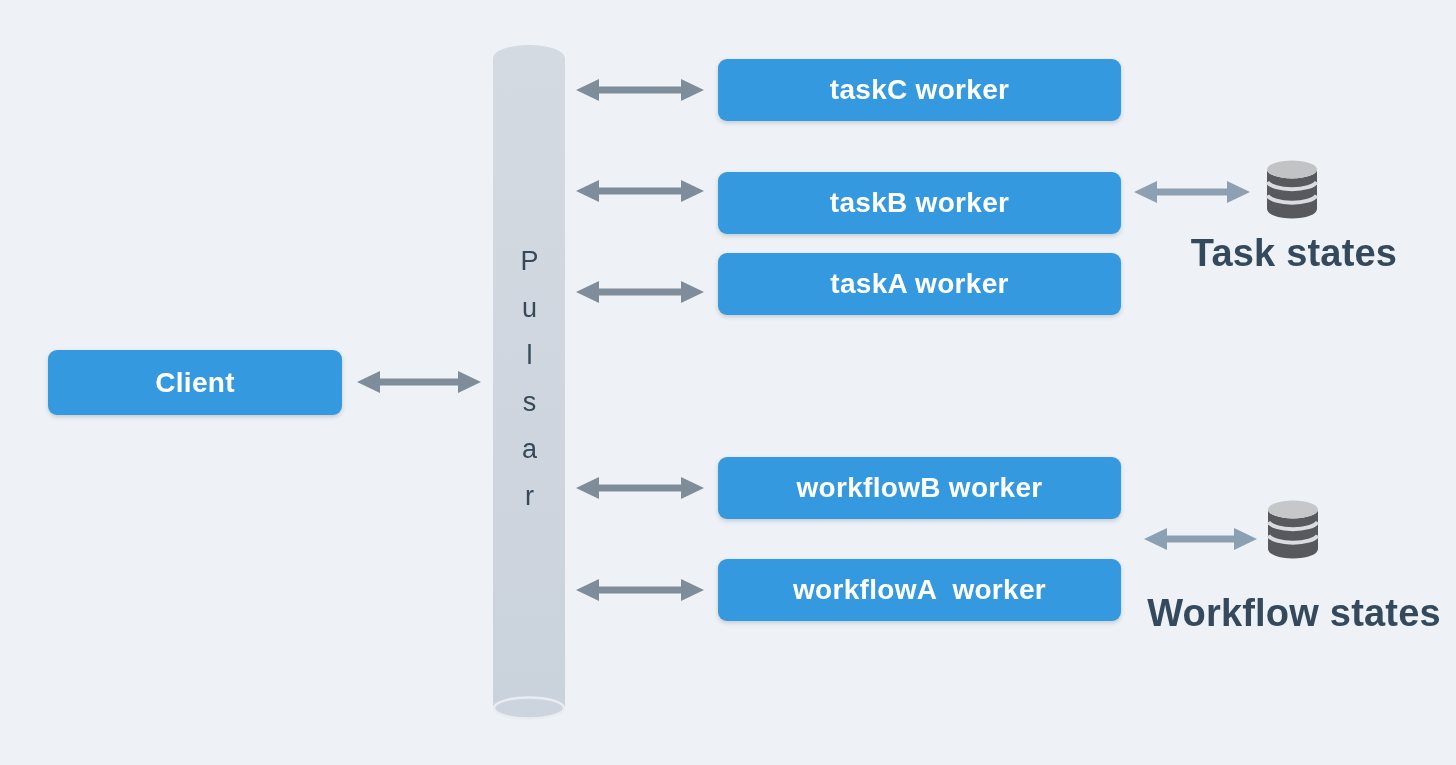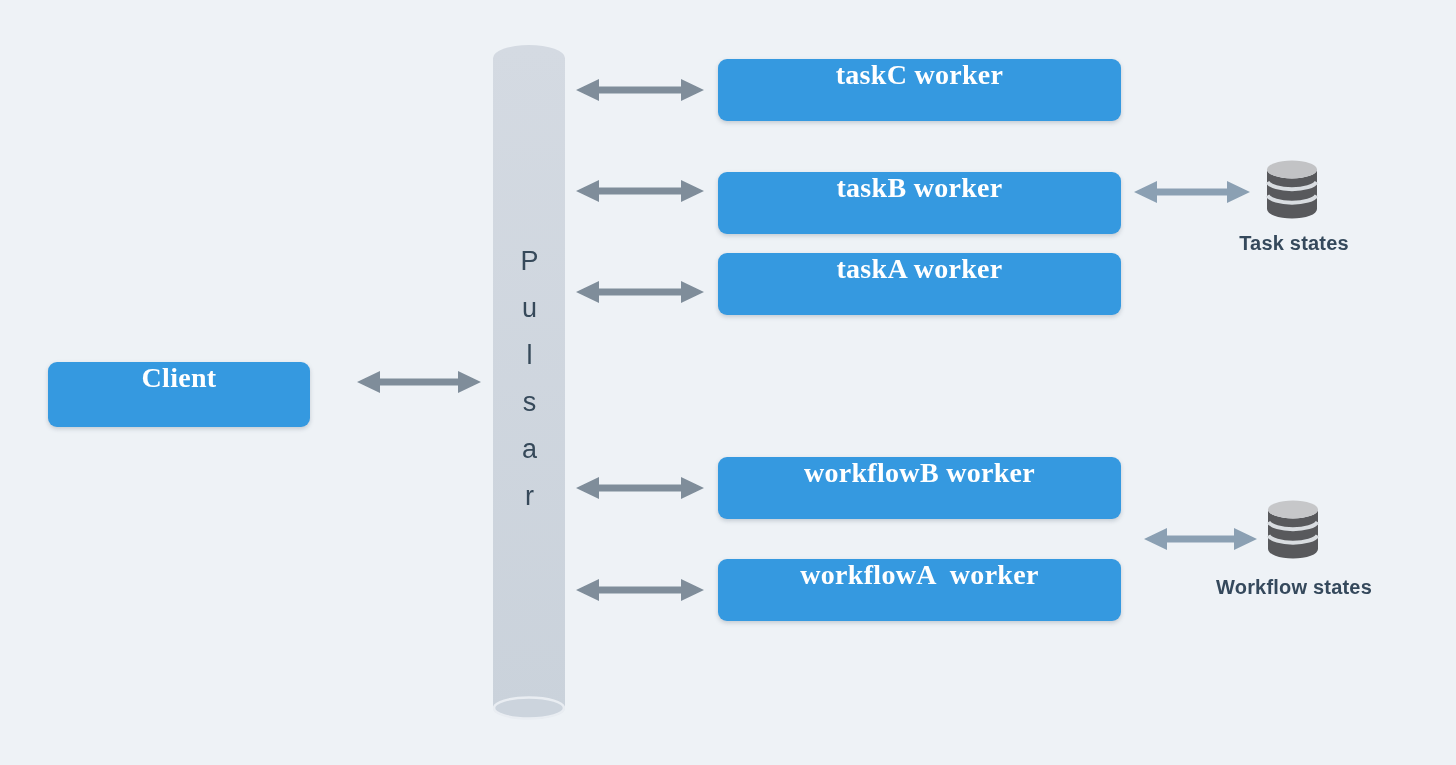--- a/index.html
+++ b/index.html
@@ -9,33 +9,32 @@
     height: 765px;
     background: #eef2f6;
     overflow: hidden;
     font-family: "Liberation Sans", "DejaVu Sans", sans-serif;
   }
   .node {
     position: absolute;
     background: #3599e0;
     border-radius: 9px;
     display: flex;
-    align-items: flex-start;
+    align-items: center;
     justify-content: center;
     box-shadow: 0 2px 4px rgba(96,112,128,0.30);
-    font-family: Liberation Serif, serif;
   }
   .node span {
     color: #ffffff;
     font-size: 28px;
     font-weight: bold;
     white-space: pre;
     letter-spacing: 0.3px;
   }
-  .client-node { left: 48px; top: 350px; width: 262px; height: 65px; margin-top: 12px; }
+  .client-node { left: 48px; top: 350px; width: 294px; height: 65px; }
   .worker-node { left: 718px; width: 403px; height: 62px; }
   .arrow { position: absolute; height: 26px; }
   .cylinder-wrap { position: absolute; left: 493px; top: 44px; width: 72px; height: 678px; }
   .cylinder-wrap svg { position: absolute; left: 0; top: 0; }
   .vlabel {
     position: absolute;
     left: 50%;
     top: 202px;
     transform: translateX(-50%);
     writing-mode: vertical-lr;
@@ -43,21 +42,21 @@
     letter-spacing: 17px;
     font-size: 27px;
     font-weight: 500;
     color: #36495a;
   }
   .db-icon { position: absolute; width: 54px; height: 60px; }
   .db-label {
     position: absolute;
     text-align: center;
     color: #35495c;
-    font-size: 20px;
+    font-size: 38px;
     font-weight: bold;
     letter-spacing: 0.2px;
   }
 </style>
 </head>
 <body>
 
 <div class="canvas">
 
   <div class="node client-node">
@@ -129,15 +128,15 @@
     <ellipse cx="27" cy="9.5" rx="25" ry="9" fill="#c2c3c5"></ellipse>
   </svg>
   <div class="db-label" style="left:1154px; top:232px; width:280px">Task states</div>
 
   <svg class="db-icon" style="left:1266px; top:500px" viewBox="0 0 54 60">
     <path d="M2,9.5 A25,9 0 0 0 52,9.5 L52,49 A25,9.5 0 0 1 2,49 Z" fill="#58595c"></path>
     <path d="M2.5,22 A25,9 0 0 0 51.5,22" stroke="#d9dde1" stroke-width="4" fill="none"></path>
     <path d="M2.5,35.5 A25,9 0 0 0 51.5,35.5" stroke="#d9dde1" stroke-width="4" fill="none"></path>
     <ellipse cx="27" cy="9.5" rx="25" ry="9" fill="#c6c7c9"></ellipse>
   </svg>
-  <div class="db-label" style="left:1134px; top:576px; width:320px">Workflow states</div>
+  <div class="db-label" style="left:1134px; top:592px; width:320px">Workflow states</div>
 
 </div>
 
 </body></html>

